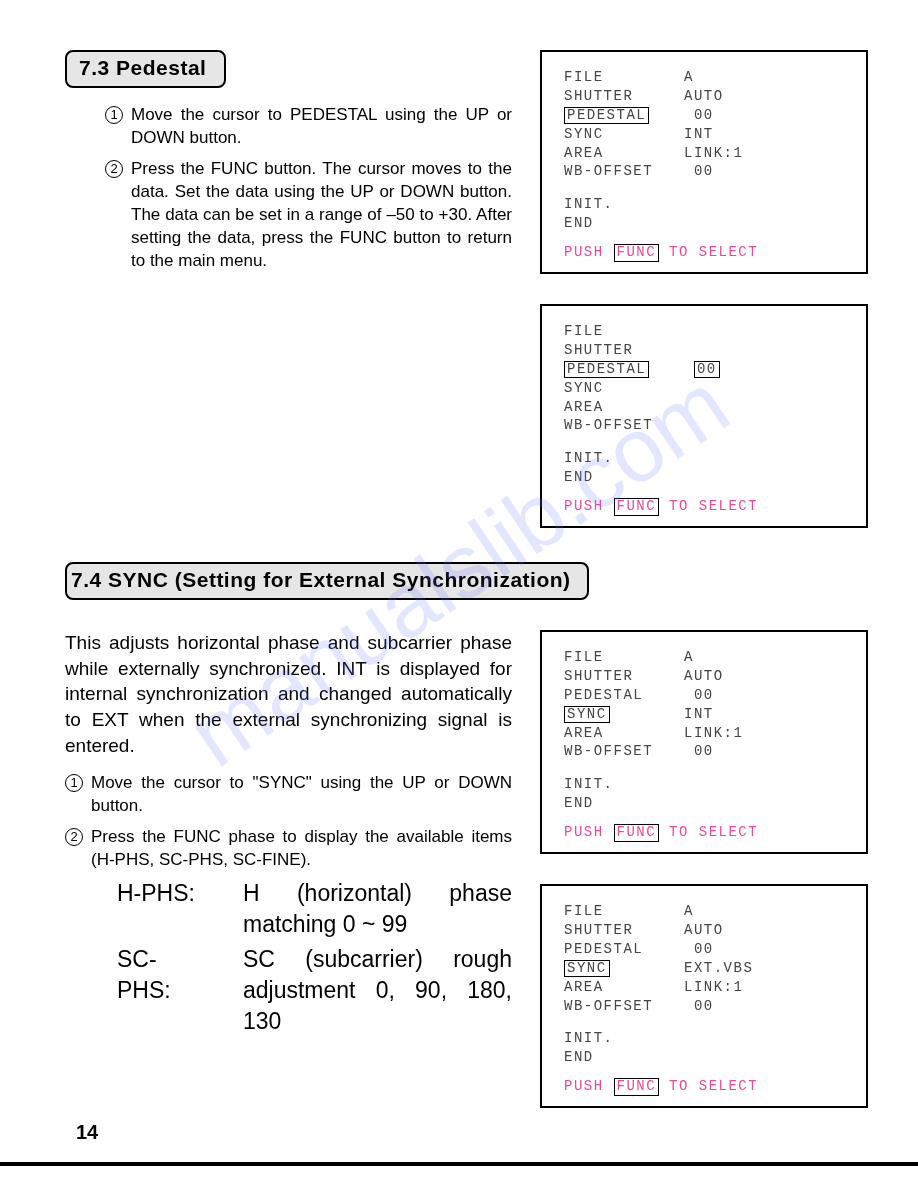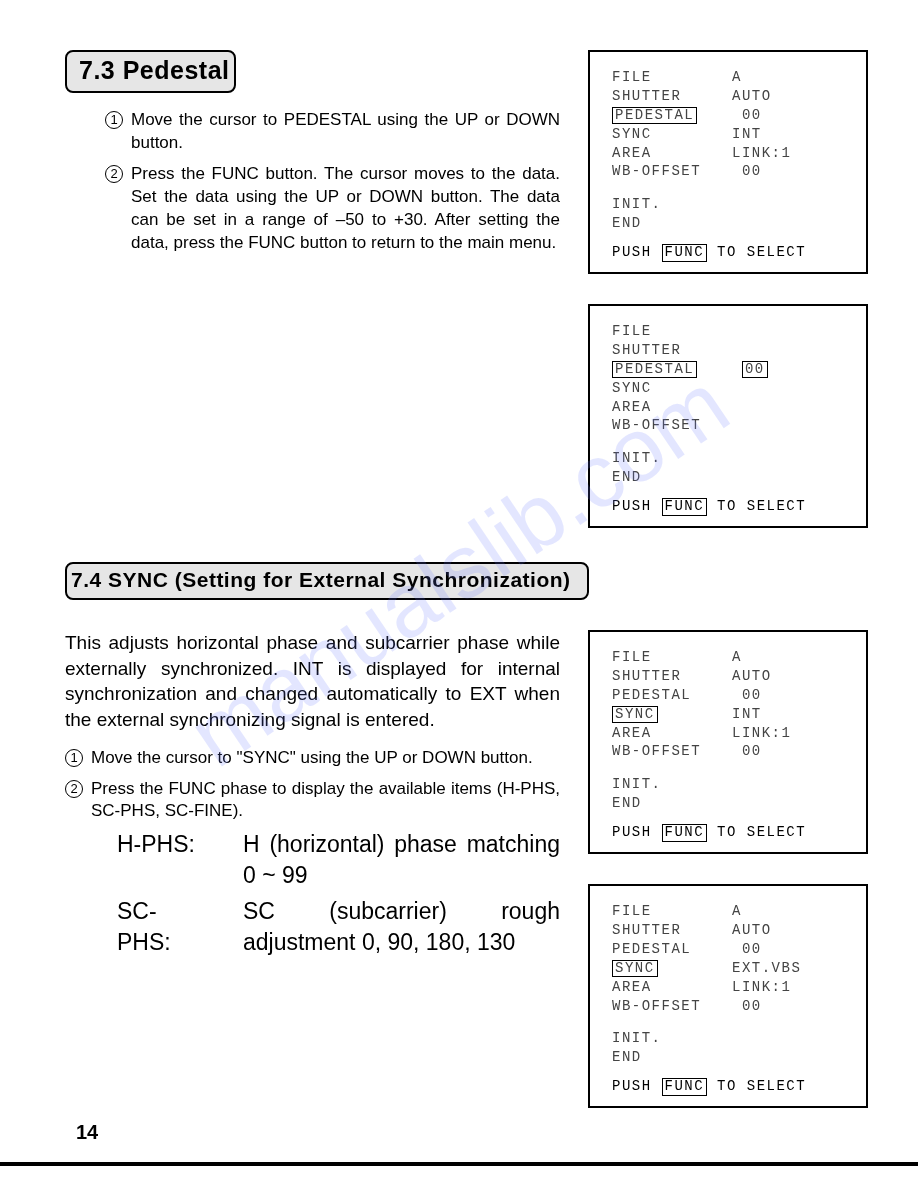--- a/index.html
+++ b/index.html
@@ -16,29 +16,29 @@
   .page {
     padding: 50px 50px 40px 65px;
     height: 100%;
     position: relative;
   }
   .columns {
     display: flex;
     gap: 28px;
   }
   .left-col { flex: 1; }
-  .right-col { width: 280px; }
+  .right-col { width: 328px; }
   .section-head {
     display: inline-block;
     border: 2px solid #000;
     border-radius: 8px;
-    padding: 4px 4px 6px 12px;
+    padding: 4px 18px 6px 12px;
     background: #e6e6e6;
     font-weight: 900;
-    font-size: 25px;
+    font-size: 21px;
     letter-spacing: 0.5px;
     margin-bottom: 16px;
   }
   .section-head.wide {
     font-size: 21px;
     padding: 4px 16px 6px 4px;
   }
   .body-text {
     font-size: 19px;
     line-height: 1.35;
@@ -99,21 +99,21 @@
     border: 1.5px solid #000;
     padding: 0 2px;
     line-height: 1.1;
   }
   .screen-gap { height: 14px; }
   .footer-line {
     font-family: "Courier New", Courier, monospace;
     font-size: 14px;
     letter-spacing: 1.5px;
     margin-top: 10px;
-    color: #000000;
+    color: #ec4899;
   }
   .pagenum {
     position: absolute;
     left: 58px;
     bottom: 44px;
     font-size: 20px;
     font-weight: 900;
     margin-left: 18px;
   }
   .bottom-rule {

